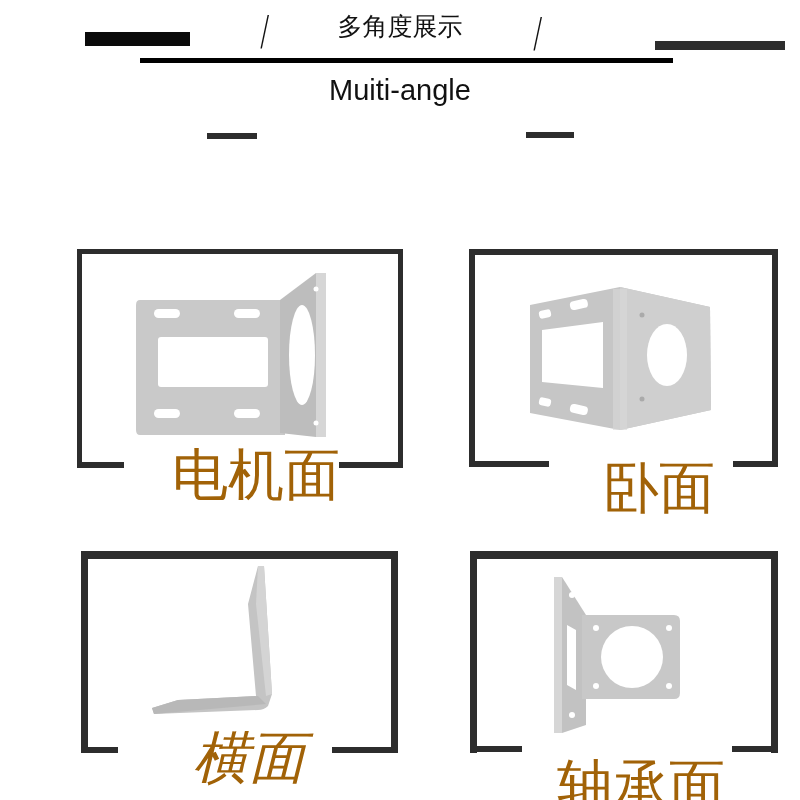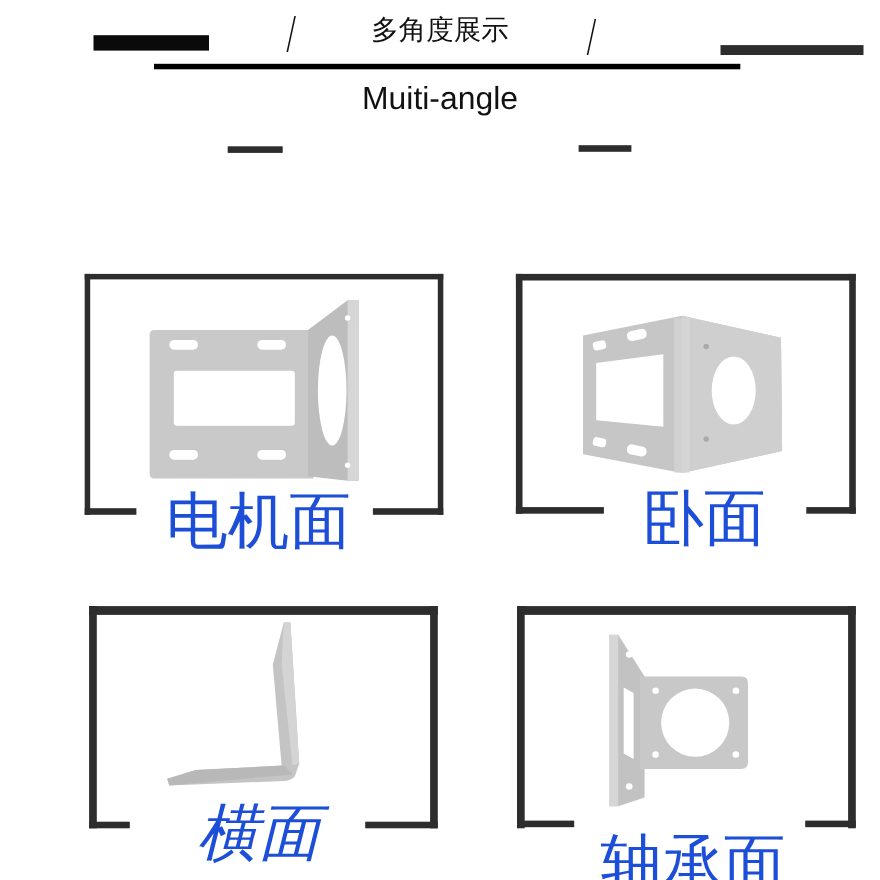--- a/index.html
+++ b/index.html
@@ -1,21 +1,21 @@
 <!DOCTYPE html>
 <html><head>
 <meta charset="utf-8">
 <style>
   html,body{margin:0;padding:0;background:#ffffff;}
   body{width:800px;height:800px;position:relative;overflow:hidden;font-family:"DejaVu Sans","Liberation Sans",sans-serif;}
   .bar{position:absolute;background:#2d2d2d;}
   .title-cn{position:absolute;left:0;width:820px;top:10px;text-align:center;font-size:25px;color:#111;letter-spacing:0px;}
   .title-en{position:absolute;left:0;width:820px;top:74px;text-align:center;font-size:29px;color:#111;font-family:"Liberation Sans","DejaVu Sans",sans-serif;}
   .slash{position:absolute;font-size:40px;color:#111;font-family:"DejaVu Sans",sans-serif;font-weight:300;transform:scaleX(0.7);}
-  .label{position:absolute;color:#1d4ed8;font-size:56px;line-height:60px;text-align:center;font-family:"DejaVu Sans",sans-serif;}
+  .label{position:absolute;color:#a16207;font-size:56px;line-height:60px;text-align:right;font-family:"DejaVu Sans",sans-serif;}
   .photo{position:absolute;}
 </style>
 </head>
 <body>
 
 <div class="bar" style="left:85px;top:32px;width:105px;height:14px;background:#0a0a0a;"></div>
 <div class="bar" style="left:655px;top:41px;width:130px;height:9px;"></div>
 <div class="bar" style="left:140px;top:58px;width:533px;height:5px;background:#000;"></div>
 <div class="bar" style="left:207px;top:133px;width:50px;height:6px;"></div>
 <div class="bar" style="left:526px;top:132px;width:48px;height:6px;"></div>
@@ -60,21 +60,21 @@
     <path d="M88 4 L102 4 L102 145 L88 145 Z" fill="#d8d8d8" opacity="0.6"></path>
     <path d="M17 45 L78 37 L78 103 L17 97 Z" fill="#ffffff"></path>
     <ellipse cx="142" cy="70" rx="20" ry="31" fill="#ffffff"></ellipse>
     <rect x="14" y="25" width="12" height="8" rx="3" fill="#fff" transform="rotate(-12 20 29)"></rect>
     <rect x="45" y="15" width="18" height="9" rx="4" fill="#fff" transform="rotate(-12 54 20)"></rect>
     <rect x="14" y="113" width="12" height="8" rx="3" fill="#fff" transform="rotate(12 20 117)"></rect>
     <rect x="45" y="120" width="18" height="9" rx="4" fill="#fff" transform="rotate(12 54 124)"></rect>
     <circle cx="117" cy="30" r="2.5" fill="#aaa"></circle>
     <circle cx="117" cy="114" r="2.5" fill="#aaa"></circle>
   </svg>
-  <div class="label" style="left:565px;top:442px;width:150px;">卧面</div>
+  <div class="label" style="left:565px;top:458px;width:150px;">卧面</div>
 </div>
 
 <div>
   <div class="bar" style="left:81px;top:551px;width:317px;height:8px;"></div>
   <div class="bar" style="left:81px;top:551px;width:7px;height:202px;"></div>
   <div class="bar" style="left:391px;top:551px;width:7px;height:202px;"></div>
   <div class="bar" style="left:81px;top:747px;width:37px;height:6px;"></div>
   <div class="bar" style="left:332px;top:747px;width:66px;height:6px;"></div>
   <svg class="photo" style="left:148px;top:564px;" width="130" height="152" viewBox="0 0 130 152">
     <path d="M110 2 L116 2 L124 130 L120 142 Q116 146 110 146 L6 150 L4 144 L30 136 L108 132 L100 40 Z" fill="#c4c4c4"></path>

